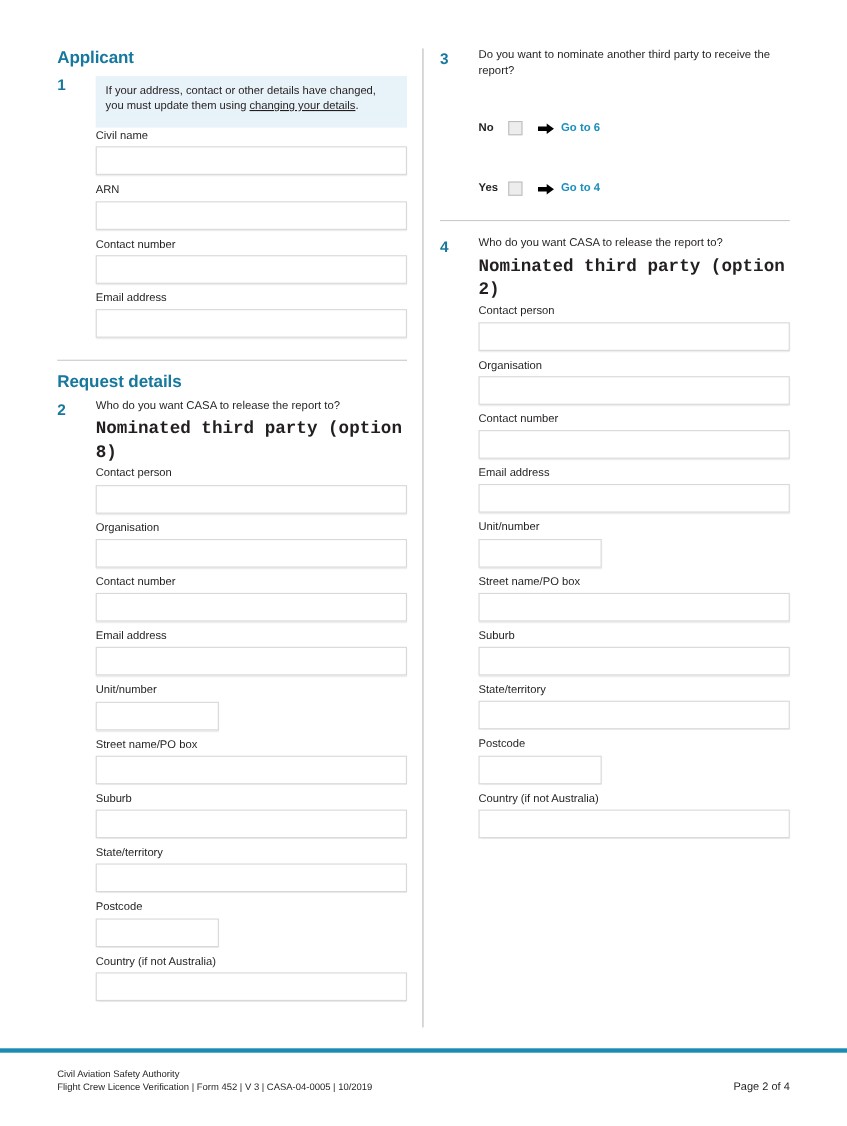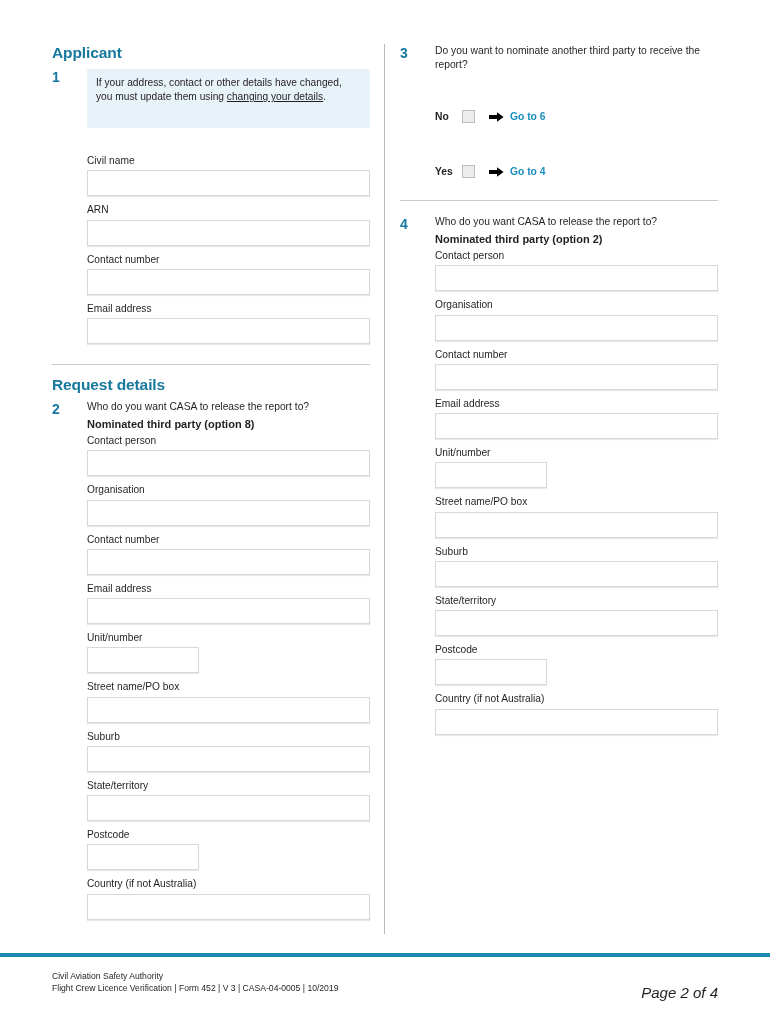--- a/index.html
+++ b/index.html
@@ -69,34 +69,35 @@
     flex: 1 1 auto;
     min-width: 0;
   }
   .qtext {
     font-size: 10.3px;
     line-height: 1.32;
     margin: 0 0 3px 0;
     color: #231f20;
   }
   .qsub {
-    font-size: 11px;
+    font-size: 16px;
     font-weight: bold;
     margin: 0 0 3px 0;
     line-height: 1.3;
+    font-family: Liberation Mono, monospace;
   }
   .bold { font-weight: bold; }
 
   
   .callout {
     background: #e8f2f9;
-    padding: 7px 9px 24px 9px;
+    padding: 7px 9px 12px 9px;
     font-size: 10.2px;
     line-height: 1.38;
-    margin: 1px 0 26px 0;
+    margin: 1px 0 1px 0;
   }
   .callout a {
     color: #231f20;
     text-decoration: underline;
   }
 
   
   .field { margin-bottom: 7px; }
   .field-label {
     font-size: 10.2px;
@@ -171,26 +172,25 @@
     flex-direction: row;
     justify-content: space-between;
     align-items: flex-start;
   }
   .footer-left {
     font-size: 8.6px;
     line-height: 1.45;
     color: #231f20;
   }
   .footer-right {
-    font-size: 15px;
+    font-size: 10px;
     line-height: 1.45;
     color: #231f20;
     white-space: nowrap;
     padding-top: 12px;
-    font-style: italic;
   }
 </style>
 </head>
 <body>
 
 <div class="page">
 
   <div class="columns">
 
     <div class="col-left">

